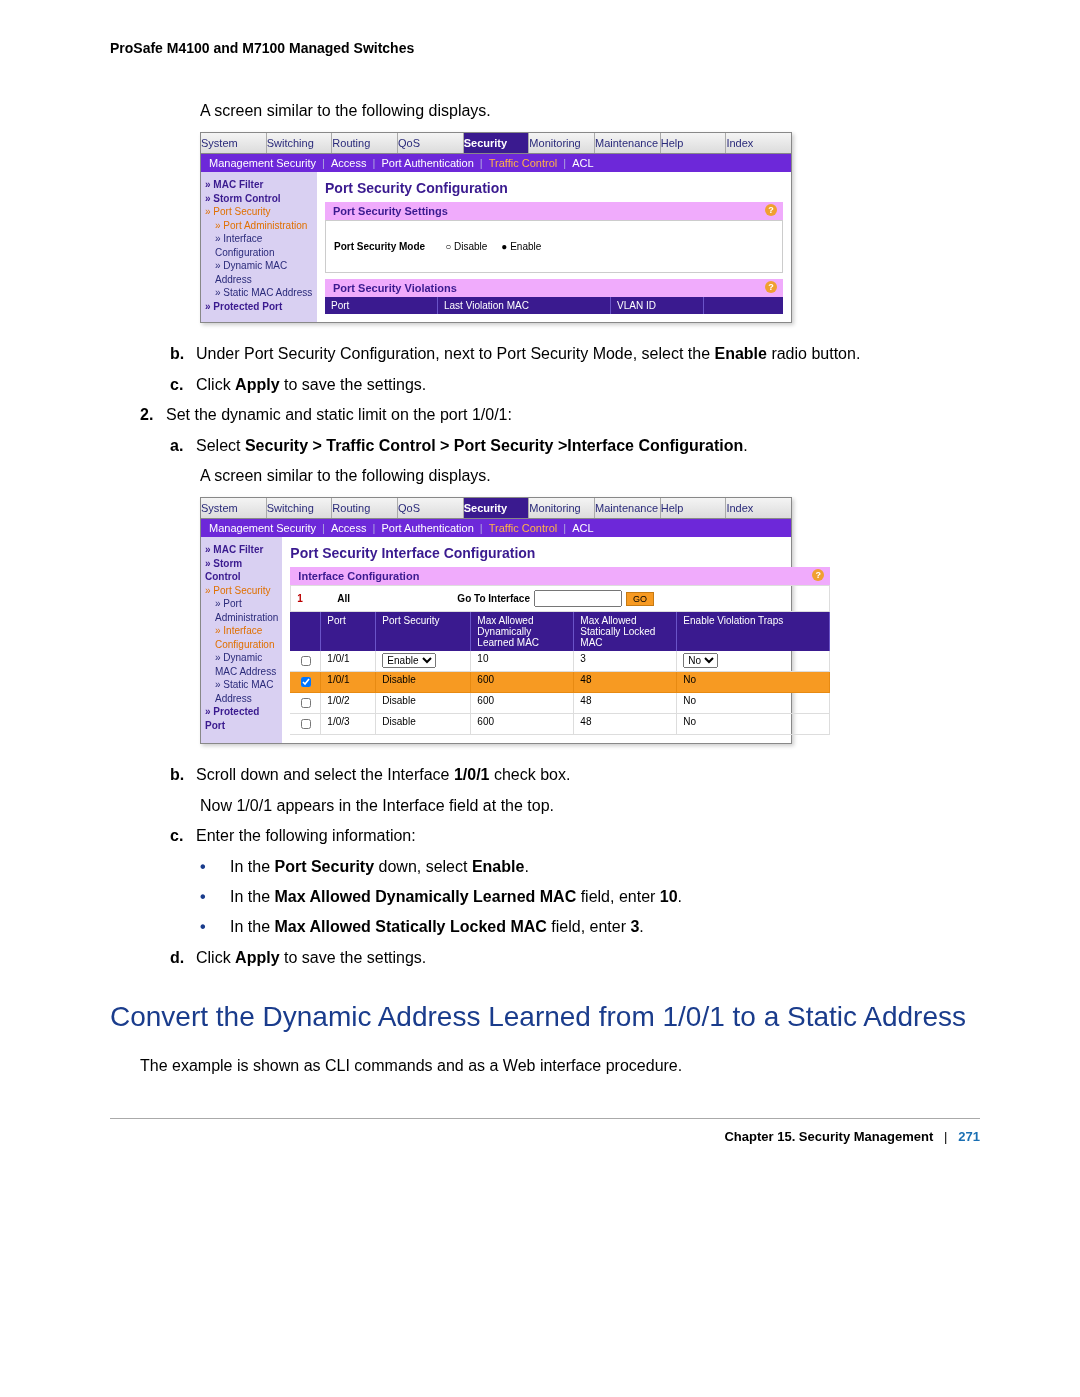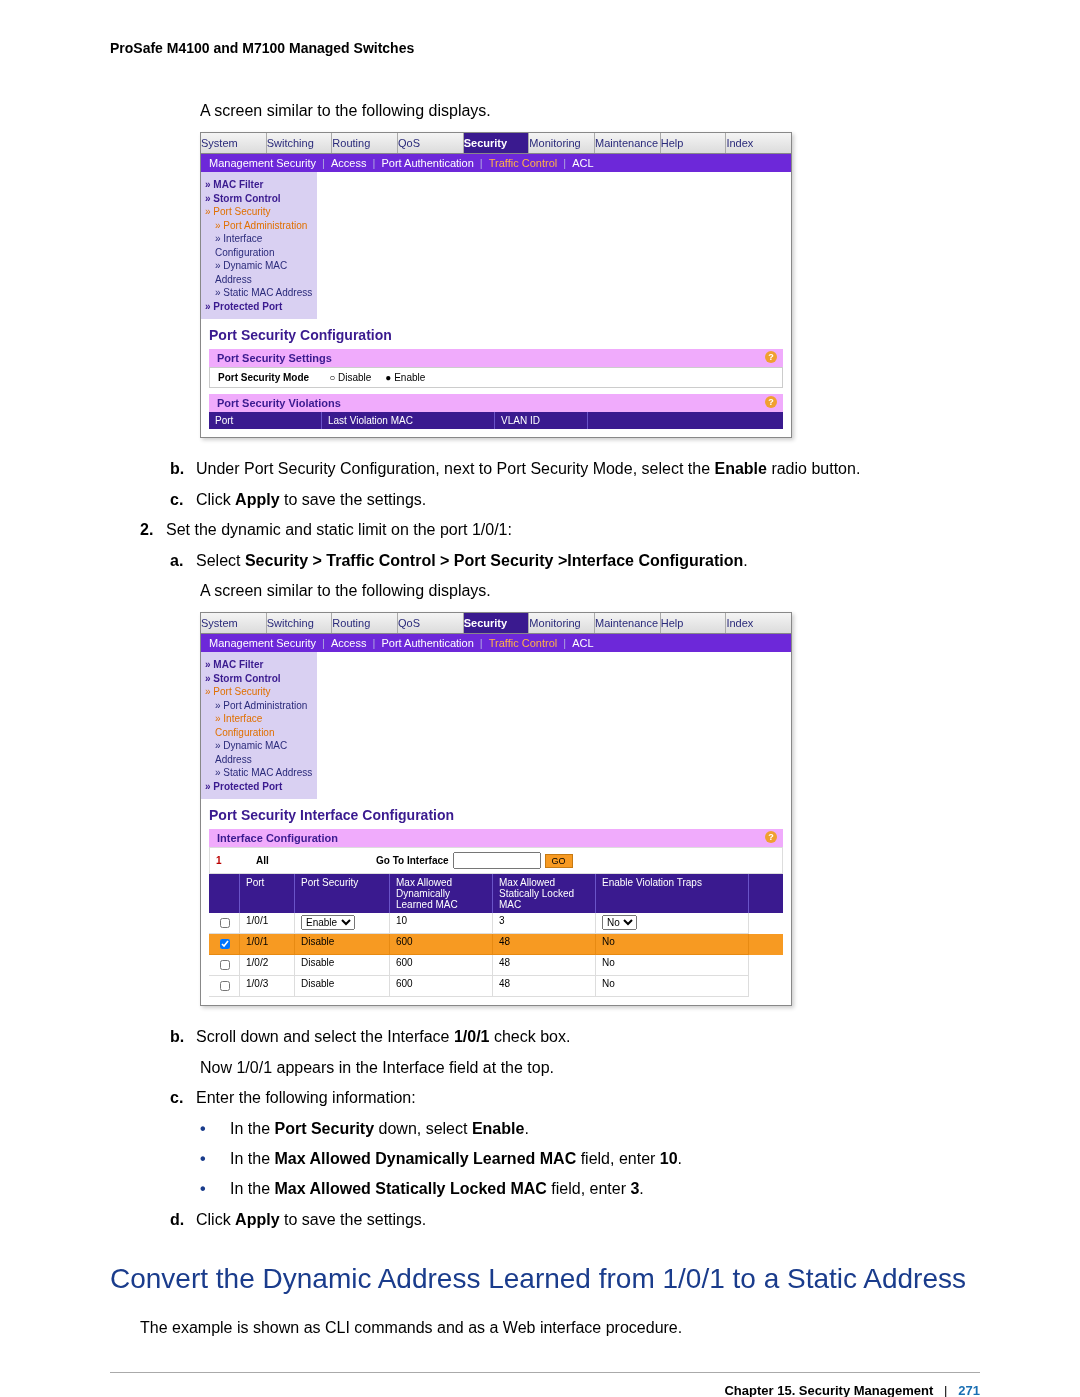--- a/index.html
+++ b/index.html
@@ -33,21 +33,21 @@
   b { font-weight: bold; }
   .section-heading {
     color: #1a3c8c;
     font-size: 28px;
     font-weight: normal;
     margin: 30px 0 20px 0;
     line-height: 1.3;
   }
   .footer-line {
     border-top: 1px solid #aaa;
-    margin-top: 32px;
+    margin-top: 40px;
     padding-top: 10px;
     text-align: right;
     font-size: 13px;
   }
   .footer-line .pg { color: #1a6fb3; font-weight: bold; }
   .bullet { color: #1a3c8c; font-weight: bold; margin-right: 10px; flex: 0 0 20px; }
 
   
   .ui-shot {
     margin: 10px 0 20px 90px;
@@ -80,21 +80,20 @@
     background: #6d28d9;
     color: #fff;
     padding: 3px 8px;
     font-size: 11px;
   }
   .subbar span { margin-right: 3px; }
   .subbar .sep { color: #b0a8e0; }
   .subbar .hl { color: #ffb347; }
   .content-area {
     display: flex;
-    flex-direction: column;
   }
   .sidebar {
     width: 108px;
     background: #d9d0f2;
     font-size: 10px;
     color: #2a2a7a;
     padding: 6px 4px;
     line-height: 1.35;
   }
   .sidebar .sg { color: #3a1a8f; font-weight: bold; }
@@ -126,21 +125,21 @@
     width: 12px; height: 12px;
     border-radius: 50%;
     background: #f0a030;
     color: #fff;
     font-size: 9px;
     text-align: center;
     line-height: 12px;
   }
   .settings-box {
     border: 1px solid #ccc;
-    padding: 4px 8px;
+    padding: 20px 8px;
     font-size: 10px;
     display: flex;
     align-items: center;
     gap: 20px;
   }
   .settings-box label { font-weight: bold; }
   .radio-pair { display: flex; gap: 14px; }
   .radio-pair span::before { content: "○ "; }
   .radio-pair .on::before { content: "● "; }
   .tbl-hdr {

